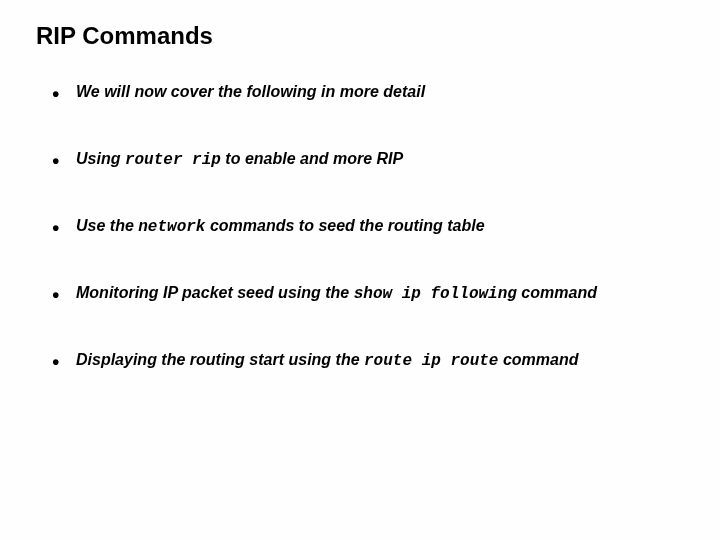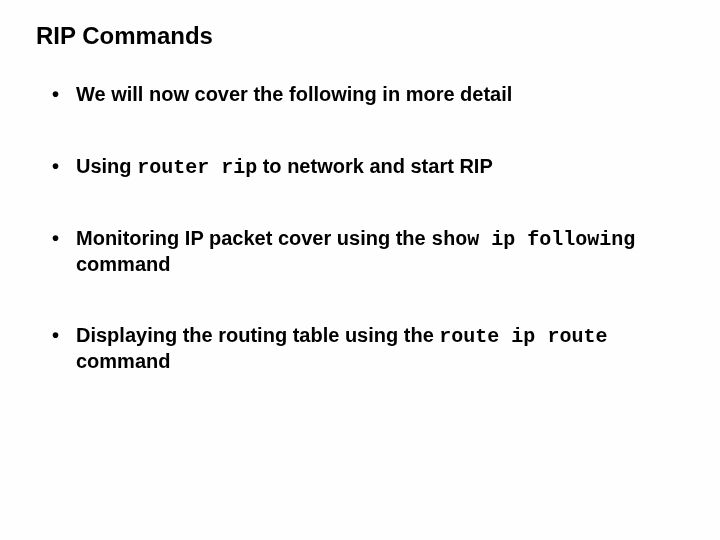--- a/index.html
+++ b/index.html
@@ -22,25 +22,26 @@
     font-weight: bold;
     margin: 0 0 32px 6px;
   }
   ul.bullets {
     list-style: none;
     margin: 0;
     padding: 0 10px 0 22px;
   }
   ul.bullets > li {
     position: relative;
-    font-size: 20px;
+    font-size: 16px;
     font-weight: bold;
     line-height: 1.25;
     margin-bottom: 46px;
     padding-left: 24px;
+    font-style: italic;
   }
   ul.bullets > li::before {
     content: "•";
     position: absolute;
     left: 0;
     top: 0;
     font-size: 20px;
     line-height: 1.25;
   }
   .code {
@@ -52,22 +53,25 @@
 </head>
 <body>
 
 <div class="slide">
   <h1 class="title">RIP Commands</h1>
   <ul class="bullets">
     <li>
       <span>We will now cover the following in more detail</span><span class="code"></span><span></span>
     </li>
     <li>
-      <span>Using </span><span class="code">router rip</span><span> to network  and start RIP</span>
+      <span>Using </span><span class="code">router rip</span><span> to enable  and more RIP</span>
     </li>
     <li>
-      <span>Monitoring IP packet cover using the </span><span class="code">show ip following</span><span> command</span>
+      <span>Use the </span><span class="code">network</span><span> commands to seed the routing table</span>
     </li>
     <li>
-      <span>Displaying the routing table using the </span><span class="code">route ip route</span><span> command</span>
+      <span>Monitoring IP packet seed using the </span><span class="code">show ip following</span><span> command</span>
+    </li>
+    <li>
+      <span>Displaying the routing start using the </span><span class="code">route ip route</span><span> command</span>
     </li>
   </ul>
 </div>
 
 </body></html>

